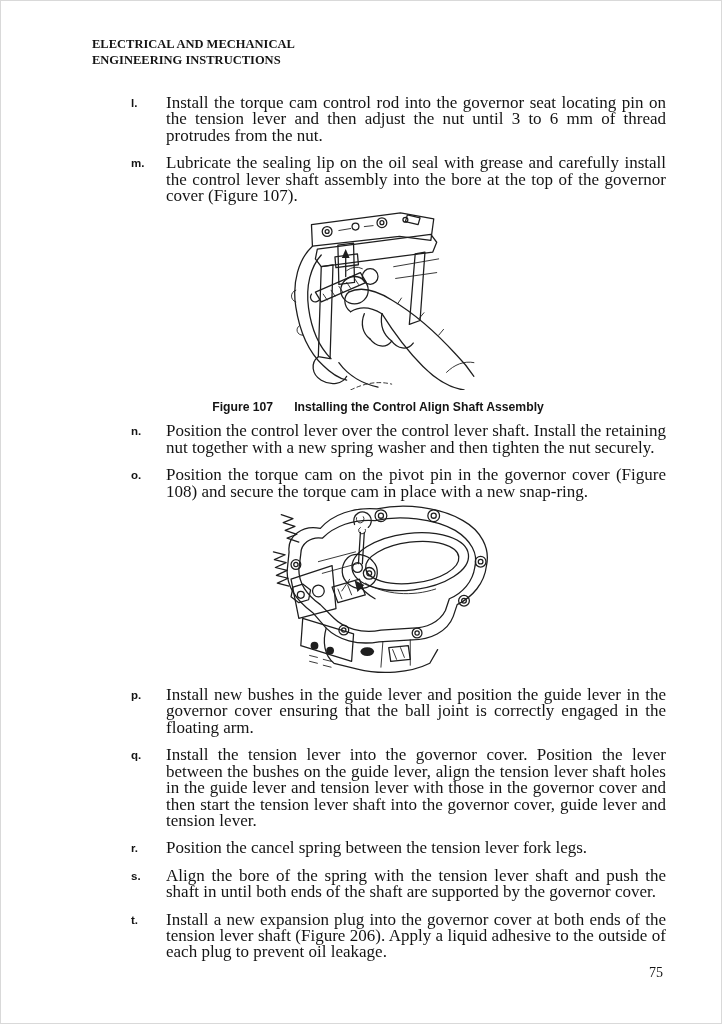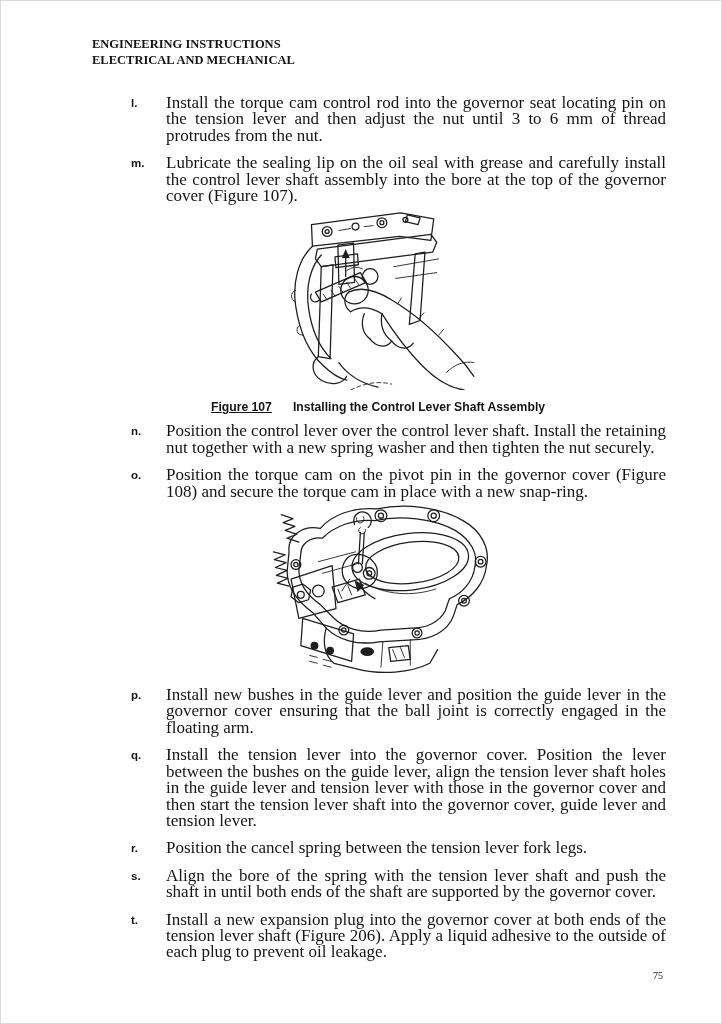--- a/index.html
+++ b/index.html
@@ -45,41 +45,41 @@
   .figure-block { text-align:center; padding-left:34px; }
   .figure-art { display:inline-block; }
   .fig107 { margin-top:4px; }
   .fig108 { margin-top:3px; }
   .figure-caption {
     font-family:"Liberation Sans", sans-serif;
     font-weight:bold;
     font-size:12.2px;
     margin-top:6px;
   }
-  .figure-caption .cap-label { margin-right:21px;text-decoration:underline; }
+  .figure-caption .cap-label { margin-right:21px; }
   svg.linedrawing { stroke:#1e1e1e; fill:none; stroke-width:1.3; stroke-linecap:round; stroke-linejoin:round; }
   svg.linedrawing .fillDark { fill:#1e1e1e; stroke:none; }
   svg.linedrawing .thin { stroke-width:0.9; }
   
   .page-number {
     position:absolute;
     right:58px; bottom:42px;
-    font-size:10px;
+    font-size:14px;
     margin-top:40px;
   }
 </style>
 </head>
 <body>
 
 <div class="page">
 
   <div class="header">
     <div class="header-left">
+      <div>ELECTRICAL AND MECHANICAL</div>
       <div>ENGINEERING INSTRUCTIONS</div>
-      <div>ELECTRICAL AND MECHANICAL</div>
     </div>
   </div>
 
   <div class="content">
     <div class="item first-item">
       <span class="item-letter">l.</span>
       <span class="item-text">Install the torque cam control rod into the governor seat locating pin on the tension lever and then adjust the nut until 3 to 6 mm of thread protrudes from the nut.</span>
     </div>
     <div class="item">
       <span class="item-letter">m.</span>
@@ -130,21 +130,21 @@
       <path d="M102,108 C112,124 126,144 144,162 C158,176 172,184 186,186"></path>
       <path d="M84,108 C80,118 82,128 90,134 M102,108 C100,120 104,130 112,136"></path>
       <path d="M90,134 C96,142 106,144 112,136 M112,136 C118,144 128,146 134,138"></path>
       <path class="thin" d="M118,98 l4,-6 M140,113 l5,-6 M160,130 l5,-6"></path>
       <path class="thin" d="M168,168 C176,160 186,156 196,158"></path>
 
       <path d="M58,158 C68,172 84,180 98,183"></path>
       <path class="thin" d="M70,186 q22,-11 42,-6" stroke-dasharray="4 3"></path>
     </svg>
     <div class="figure-caption">
-      <span class="cap-label">Figure 107</span><span>Installing the Control Lever Shaft Assembly</span>
+      <span class="cap-label">Figure 107</span><span>Installing the Control Align Shaft Assembly</span>
     </div>
   </div>
 
   <div class="content">
     <div class="item" style="margin-top:9px">
       <span class="item-letter">n.</span>
       <span class="item-text">Position the control lever over the control lever shaft. Install the retaining nut together with a new spring washer and then tighten the nut securely.</span>
     </div>
     <div class="item">
       <span class="item-letter">o.</span>

